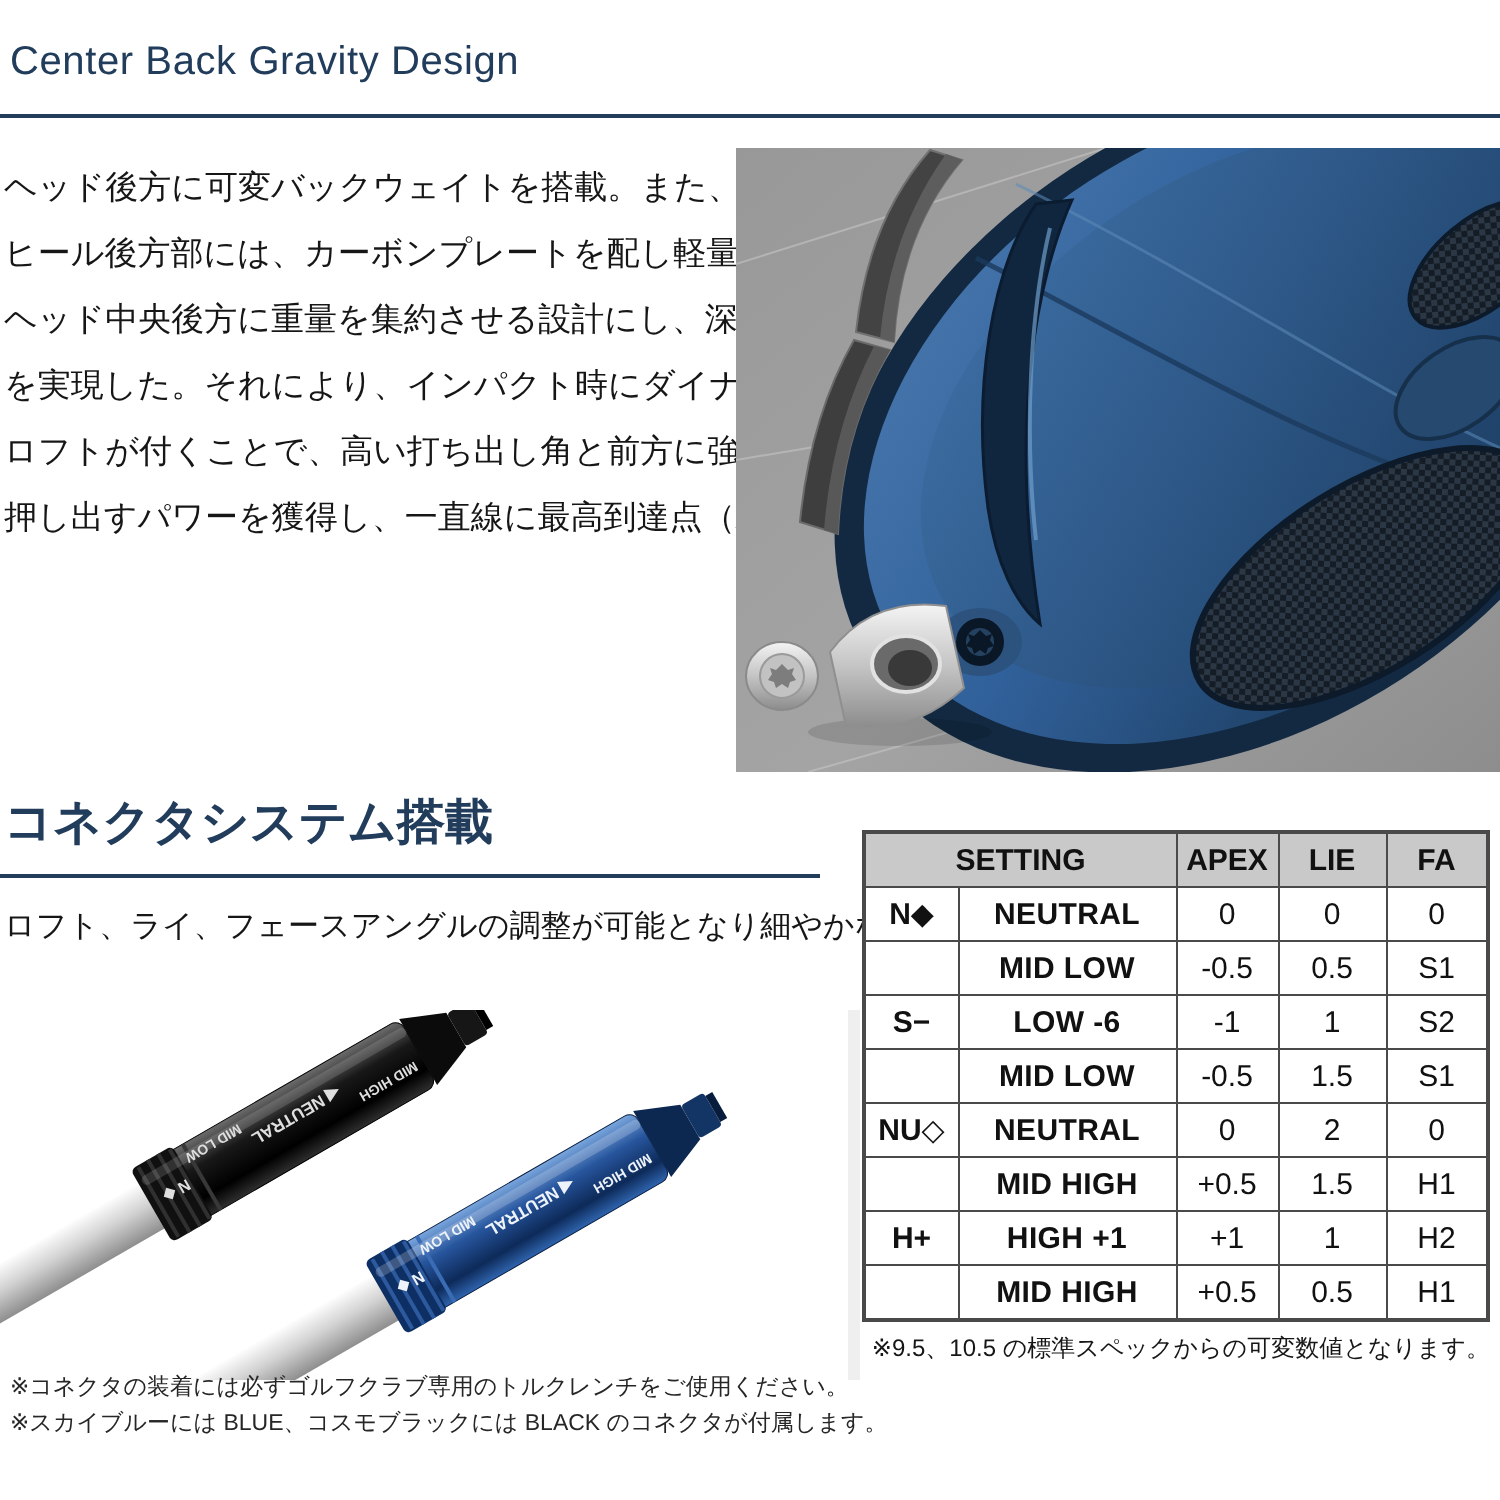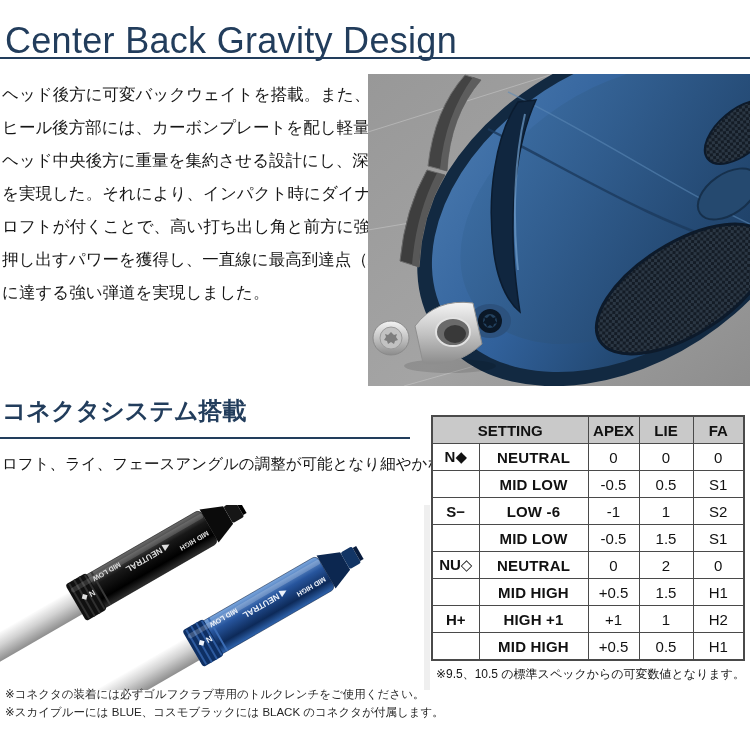--- a/index.html
+++ b/index.html
@@ -7,21 +7,21 @@
     width:750px;height:750px;position:relative;overflow:hidden;
     background:#ffffff;
     font-family:"Liberation Sans","DejaVu Sans",sans-serif;
     color:#1b1b1b;
   }
   .abs{position:absolute;}
 
   
   .title-en{
     left:5px;top:20px;
-    font-size:36px;font-weight:400;letter-spacing:.3px;
+    font-size:20px;font-weight:400;letter-spacing:.3px;
     color:#223d5c;white-space:nowrap;
   }
   .rule-full{left:0;top:57px;width:750px;height:2px;background:#223d5c;}
   .para1{left:2px;top:78px;width:366px;font-size:16.5px;line-height:33px;color:#161616;}
   .para1 div{white-space:nowrap;}
 
   
   .head-img{left:368px;top:74px;width:382px;height:312px;}
 
   
@@ -65,21 +65,20 @@
 <div class="abs title-en">Center Back Gravity Design</div>
 <div class="abs rule-full"></div>
 
 <div class="abs para1">
   <div>ヘッド後方に可変バックウェイトを搭載。また、トウ・</div>
   <div>ヒール後方部には、カーボンプレートを配し軽量化。</div>
   <div>ヘッド中央後方に重量を集約させる設計にし、深重心化</div>
   <div>を実現した。それにより、インパクト時にダイナミック</div>
   <div>ロフトが付くことで、高い打ち出し角と前方に強く球を</div>
   <div>押し出すパワーを獲得し、一直線に最高到達点（APEX）</div>
-  <div>に達する強い弾道を実現しました。</div>
 </div>
 
 <svg class="abs head-img" viewBox="0 0 382 312" preserveAspectRatio="none">
   <defs>
     <linearGradient id="bgG" x1="0" y1="0" x2="1" y2="1">
       <stop offset="0" stop-color="#989898"></stop>
       <stop offset=".55" stop-color="#a4a4a4"></stop>
       <stop offset="1" stop-color="#8d8d8d"></stop>
     </linearGradient>
     <linearGradient id="headG" x1="0" y1="0" x2=".75" y2="1">

